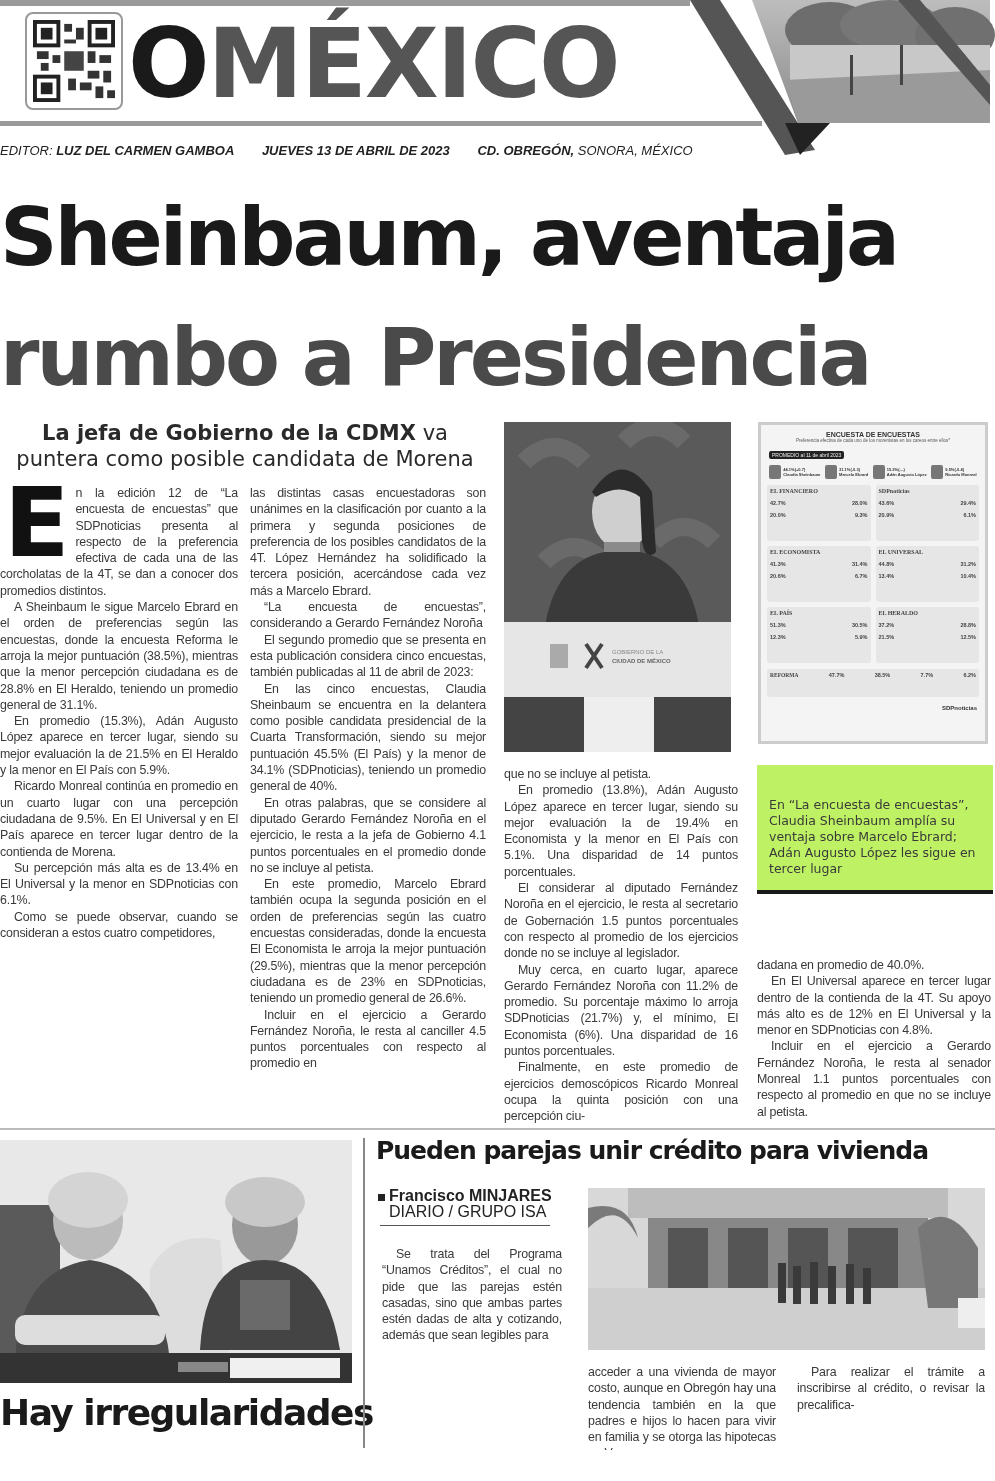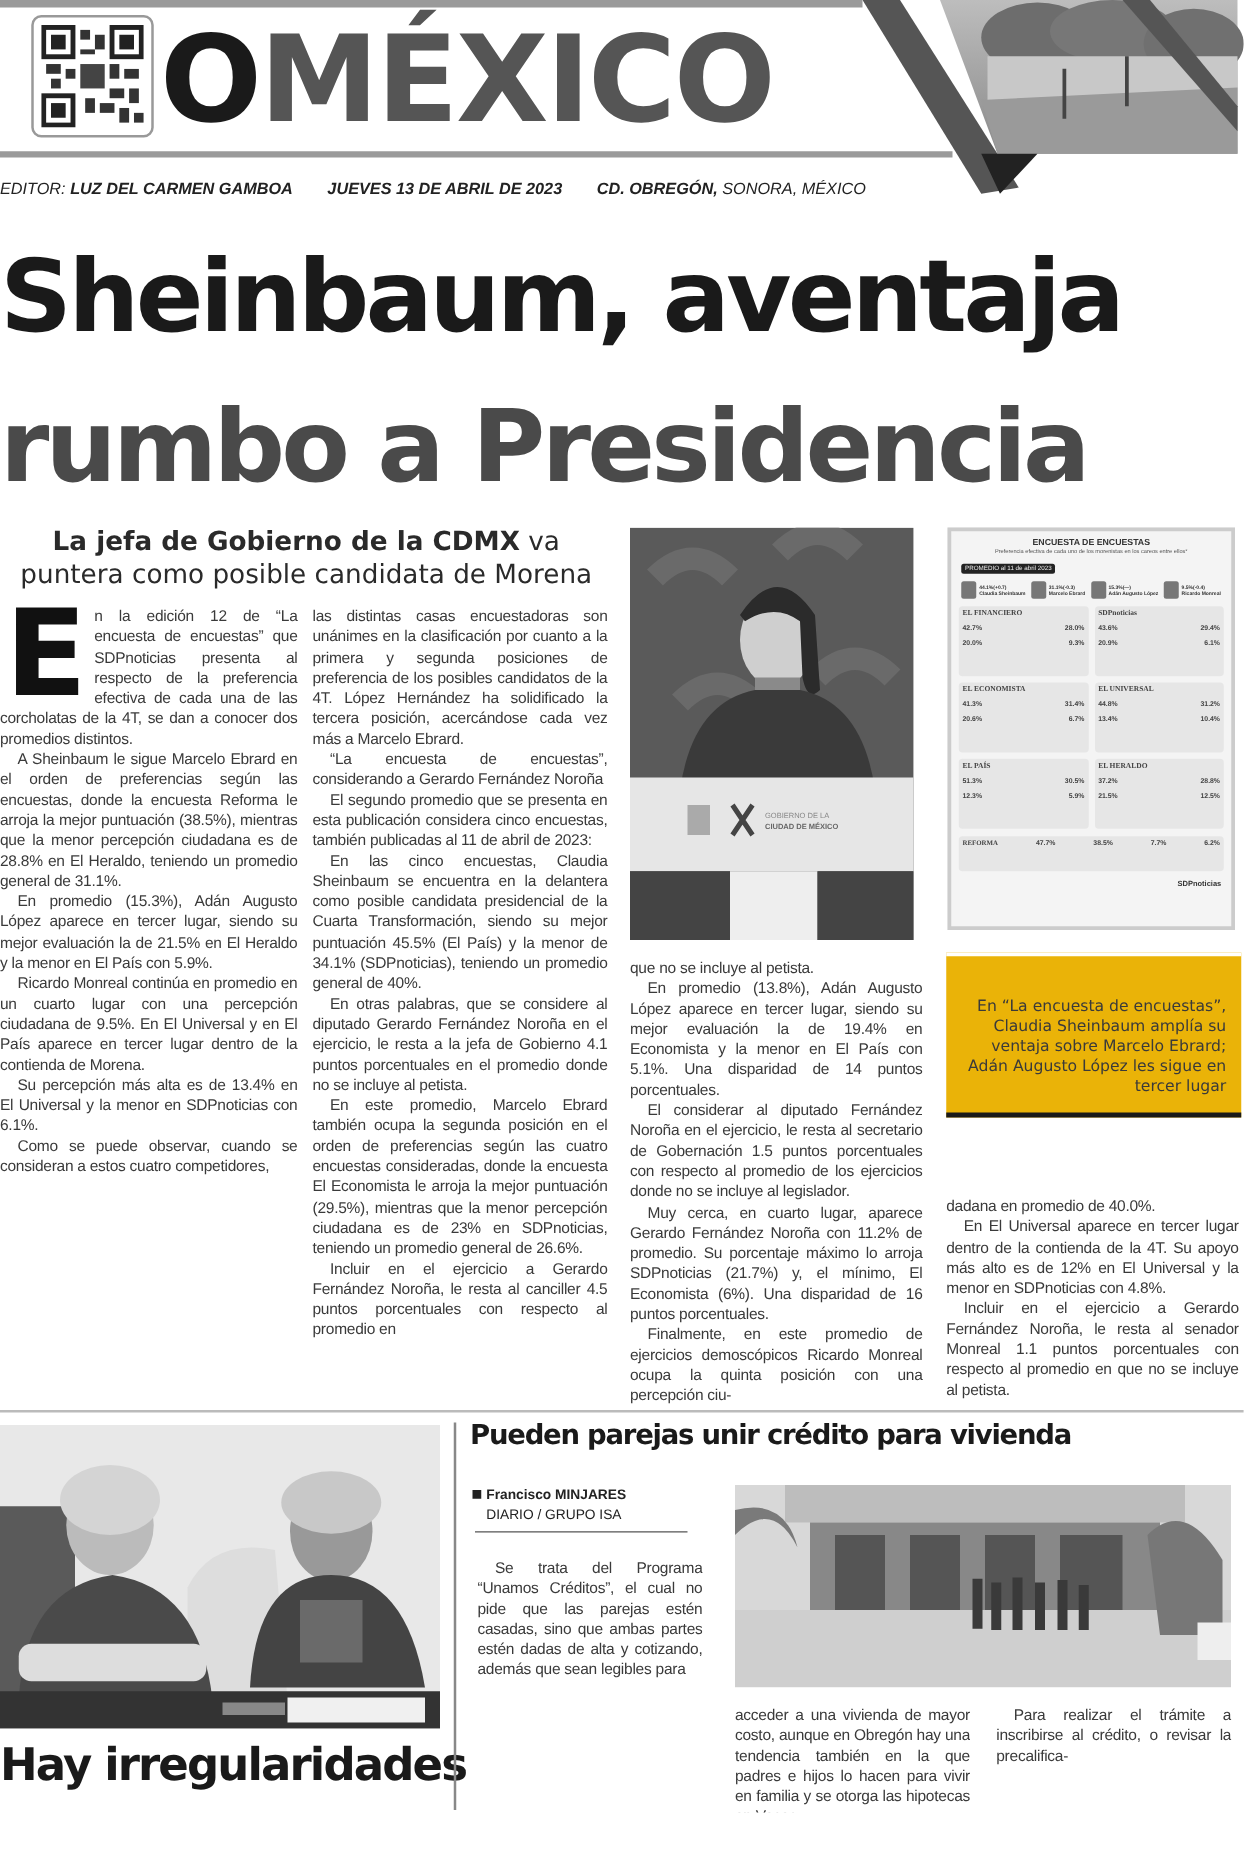--- a/index.html
+++ b/index.html
@@ -39,27 +39,27 @@
 .gcands{display:flex;justify-content:space-around;margin:4px 6px 2px}
 .gcand{display:flex;gap:2px;align-items:center}
 .gav{width:12px;height:14px;background:#777;border-radius:2px}
 .gcand div.t{font-size:4px;line-height:5px;color:#333;font-weight:bold}
 .ggrid{display:grid;grid-template-columns:1fr 1fr;gap:5px;padding:4px 6px}
 .gbox{background:#e6e6e6;border-radius:3px;padding:3px;height:56px}
 .gbox .gn{font-size:6px;font-weight:bold;color:#444;font-family:"Liberation Serif",serif}
 .gbox .gr{display:flex;justify-content:space-between;font-size:5.5px;font-weight:bold;color:#444;margin-top:6px}
 .gref{margin:2px 6px;background:#e6e6e6;border-radius:3px;padding:3px;height:28px;display:flex;justify-content:space-between;font-size:5.5px;font-weight:bold;color:#444}
 .gfoot{font-size:3.5px;color:#666;padding:3px 8px;line-height:5px}
-.callout{left:757px;top:762px;width:236px;height:132px;background:#eab308;border-top:3px solid #fff;border-bottom:4px solid #1a1a1a;text-align:right;font-family:"DejaVu Sans",sans-serif;font-size:12.5px;line-height:16px;color:#3a3a3a;padding:32px 12px 0}
+.callout{left:757px;top:762px;width:236px;height:132px;background:#bef264;border-top:3px solid #fff;border-bottom:4px solid #1a1a1a;text-align:left;font-family:"DejaVu Sans",sans-serif;font-size:12.5px;line-height:16px;color:#3a3a3a;padding:32px 12px 0}
 .divider-h{left:0;top:1128px;width:995px;height:2px;background:#bbb}
 .divider-v{left:363px;top:1138px;width:2px;height:310px;background:#888}
 .photo-women{left:0;top:1140px;width:352px;height:243px;overflow:hidden}
 .head2{left:0;top:1392px;font-family:"DejaVu Sans",sans-serif;font-weight:bold;font-size:36px;letter-spacing:-1.5px;color:#1a1a1a;white-space:nowrap}
-.head3{left:376px;top:1136px;font-family:"DejaVu Sans",sans-serif;font-weight:bold;font-size:22px;letter-spacing:-1px;color:#1a1a1a;white-space:nowrap}
-.byline{left:378px;top:1188px;font-size:11px;line-height:16px;color:#222}
+.head3{left:376px;top:1136px;font-family:"DejaVu Sans",sans-serif;font-weight:bold;font-size:25px;letter-spacing:-1px;color:#1a1a1a;white-space:nowrap}
+.byline{left:378px;top:1188px;font-size:16px;line-height:16px;color:#222}
 .byline b{font-weight:bold}
 .byline .sq{display:inline-block;width:7px;height:7px;background:#222;margin-right:4px}
 .byrule{left:380px;top:1225px;width:170px;height:1px;background:#555}
 .c5{left:382px;top:1246px;width:180px}
 .photo-house{left:588px;top:1188px;width:397px;height:162px;overflow:hidden}
 .c6{left:588px;top:1364px;width:188px}
 .c7{left:797px;top:1364px;width:188px}
 .clip{overflow:hidden}
 </style>
 </head>

